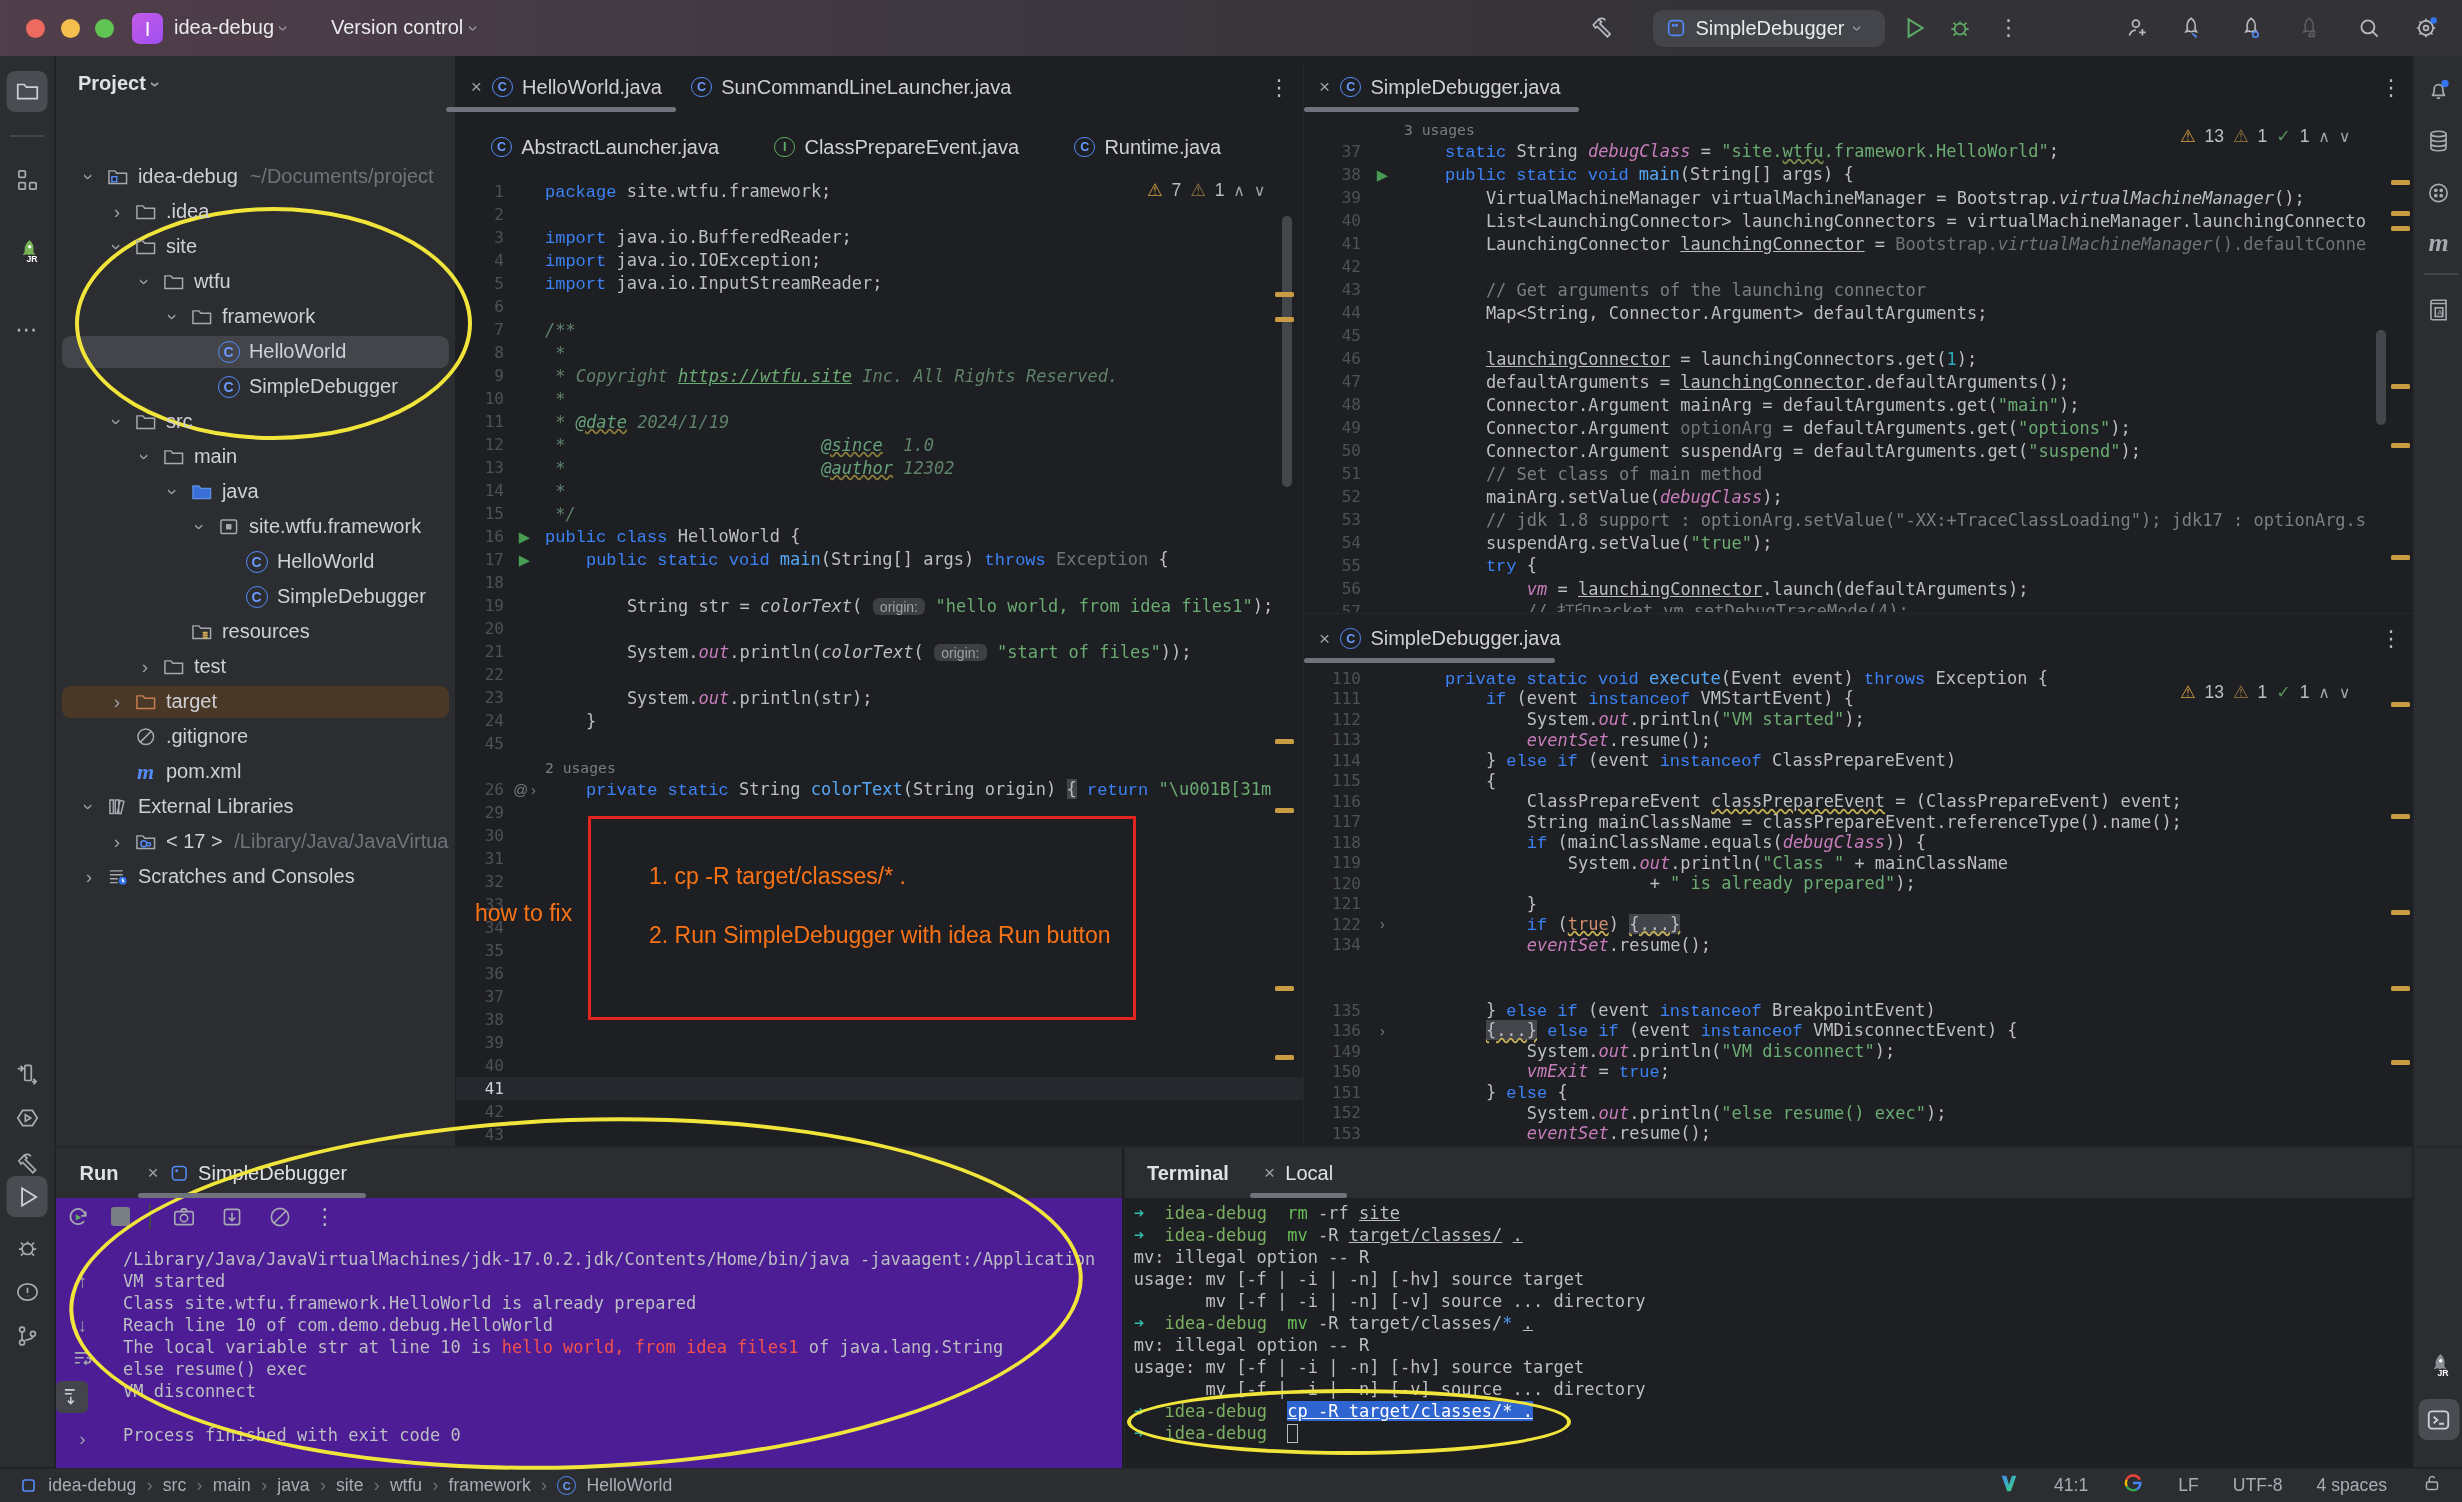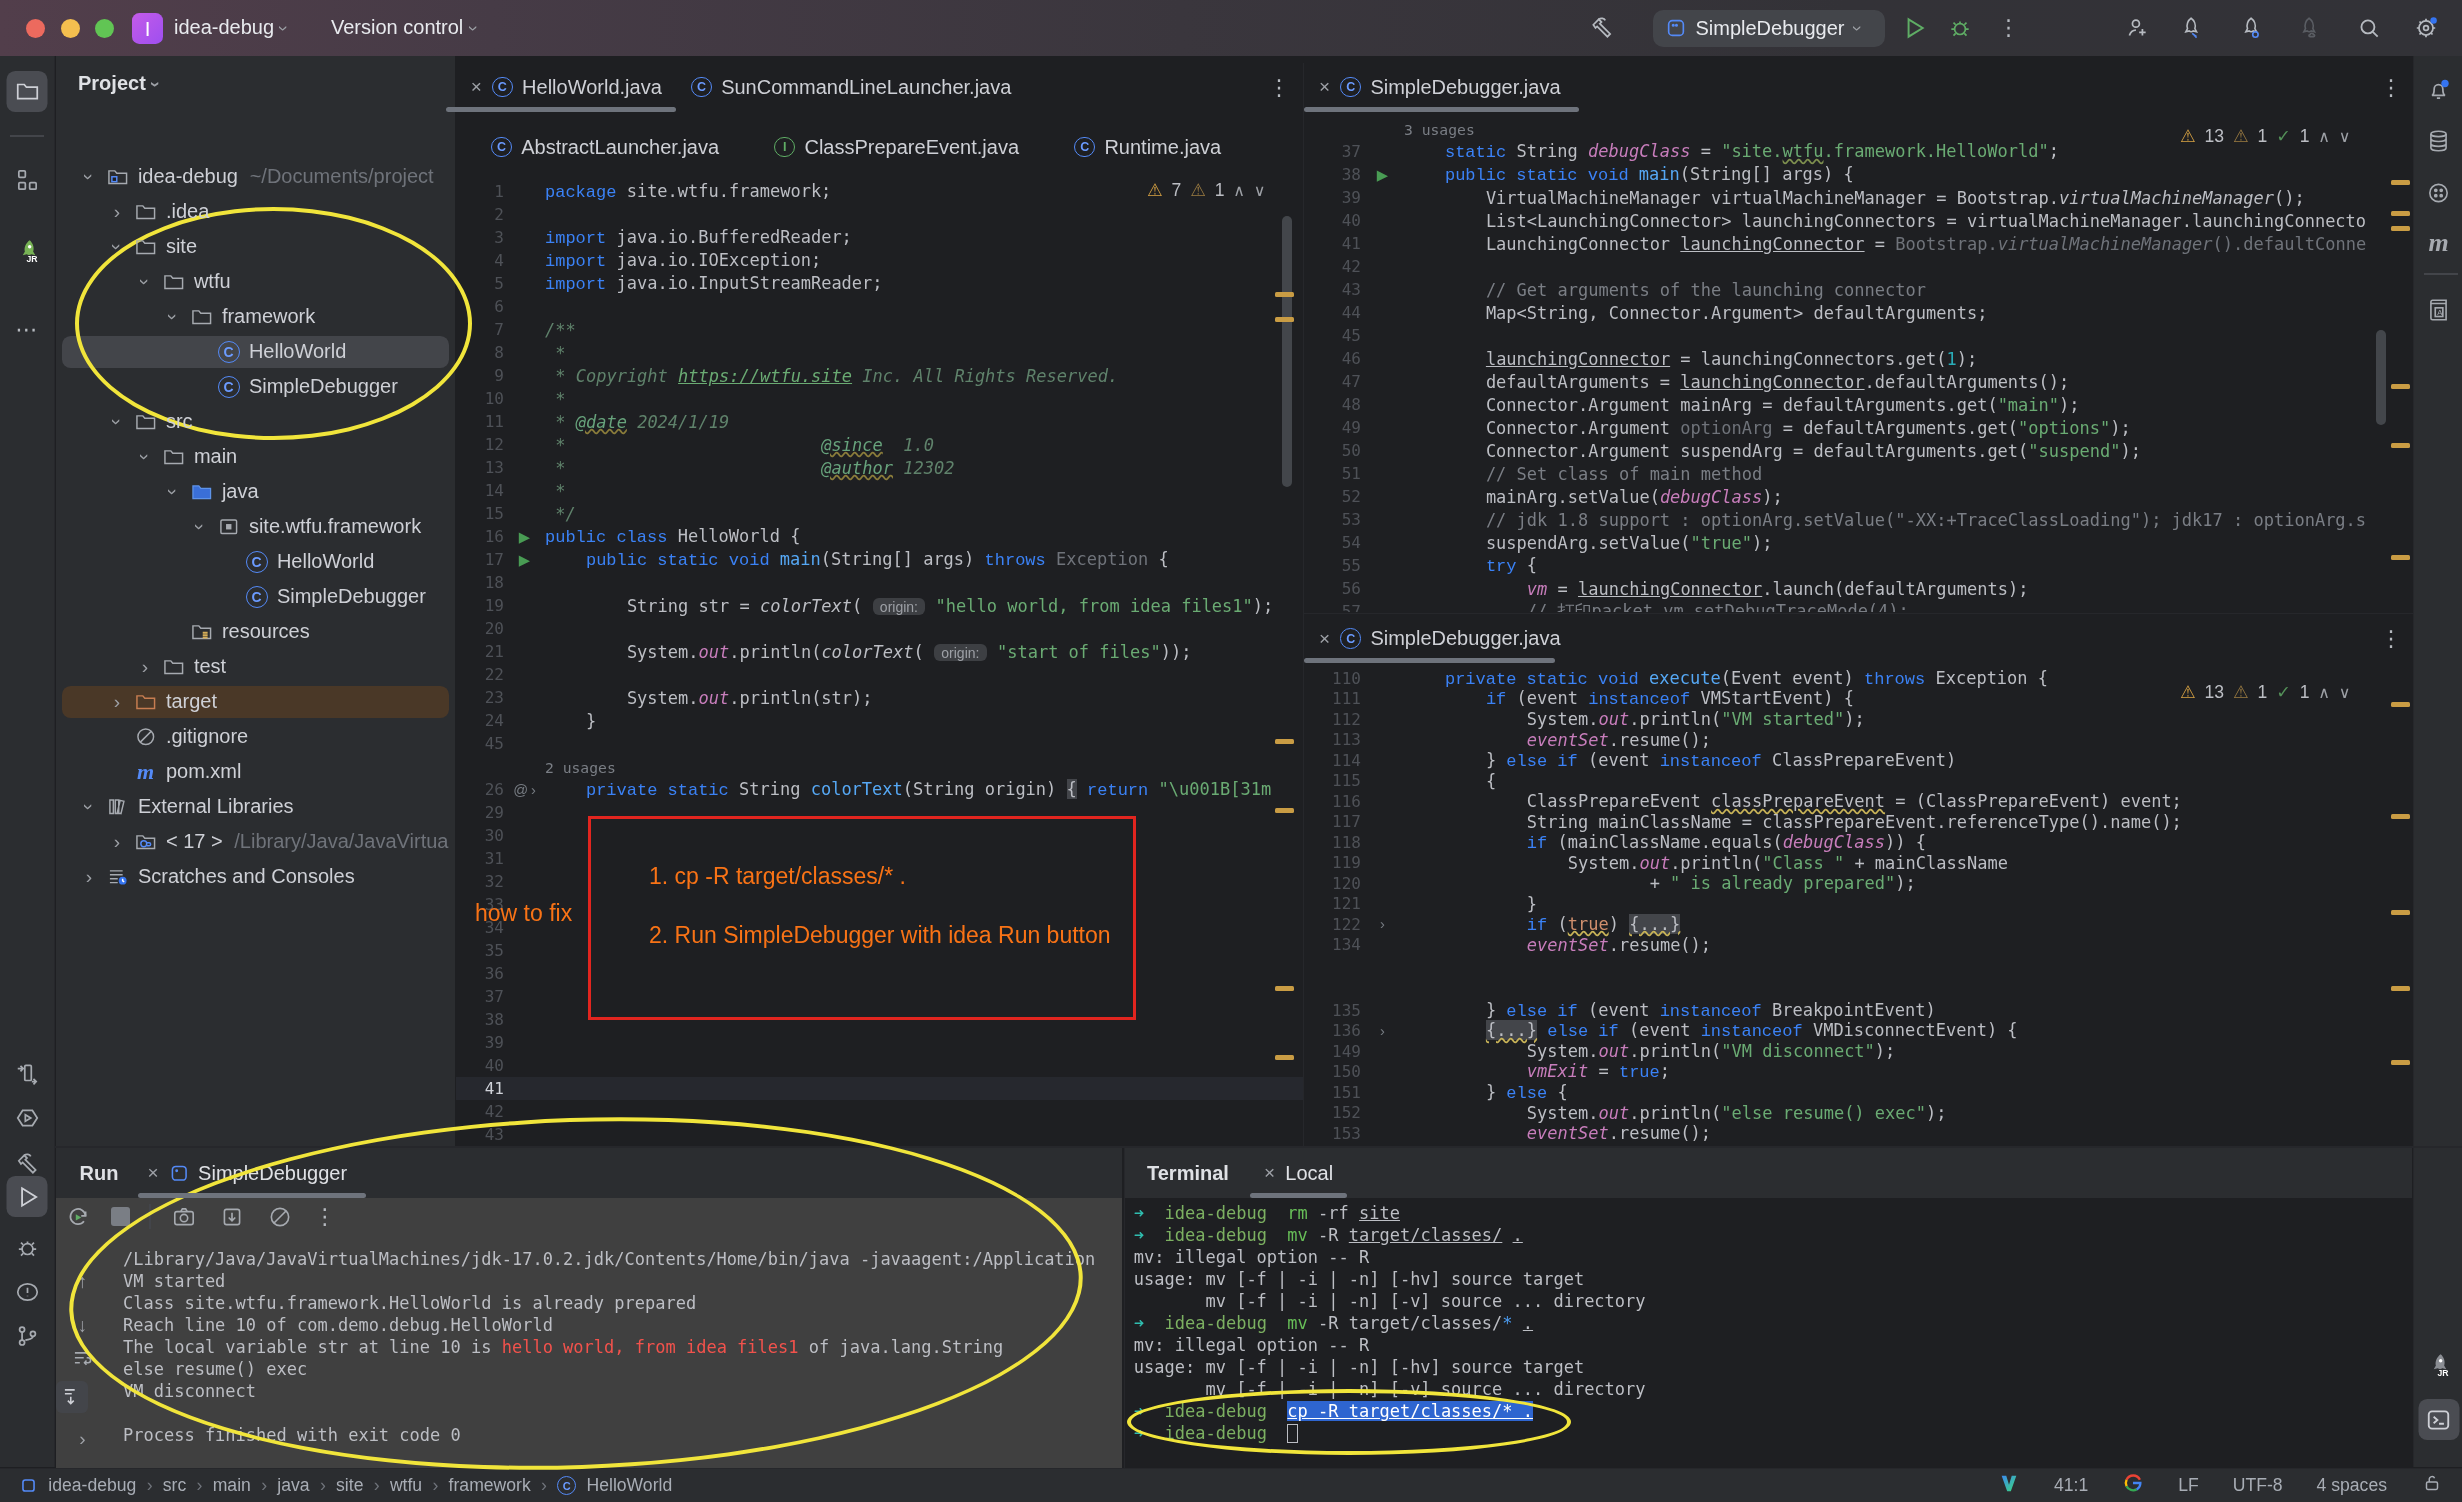--- a/index.html
+++ b/index.html
@@ -81,21 +81,21 @@
   .inlay { color:#7A7E85; font-size:14.7px; font-family:"DejaVu Sans Mono",monospace; }
 
   .inspect { position:absolute; display:flex; align-items:center; gap:8.8px; font-size:17.6px; color:#BCBEC4; }
   .warnA { color:#D9A343; } .warnB { color:#9C7C42; } .okG { color:#549159; }
   .inspect .nav { color:#9DA0A6; font-size:16px; }
 
   .stripe-mark { position:absolute; width:19px; height:5.1px; border-radius:1.5px; background:#C99C44; }
   .vscroll { position:absolute; width:10.3px; border-radius:5.1px; background:#4A4D52; opacity:.85; }
 
   
-  #run-panel { position:absolute; left:56px; top:1148px; width:1066px; height:320px; background:#404040; }
+  #run-panel { position:absolute; left:56px; top:1148px; width:1066px; height:320px; background:#4c1d95; }
   #terminal-panel { position:absolute; left:1124px; top:1148px; width:1288px; height:320px; background:#1E1F22; border-left:1.5px solid #26272B; }
   .panel-tabs { position:absolute; left:0; top:0; right:0; height:50px; background:#2B2D30; display:flex; align-items:center; font-size:20px; }
   .runbold { font-weight:bold; color:#DFE1E5; }
   .con-row { display:flex; align-items:center; height:22px; white-space:pre; font-size:17px; font-family:"DejaVu Sans Mono",monospace; color:#BCBEC4; }
   .cn-red { color:#F2524C; }
   .t-pr { color:#2FBDAF; } .t-dir { color:#7CB061; } .t-cmd { color:#67BE58; }
   .t-u { text-decoration:underline; } .t-b { color:#4C9DF3; }
   .t-sel { background:#2E65D0; color:#FFFFFF; text-decoration:underline; }
   .t-cur { display:inline-block; width:10.3px; height:19px; border:1.5px solid #BCBEC4; vertical-align:middle; }
   .gut-ic { position:absolute; left:0; width:53px; display:flex; justify-content:center; color:#9DA0A6; font-size:19px; }

